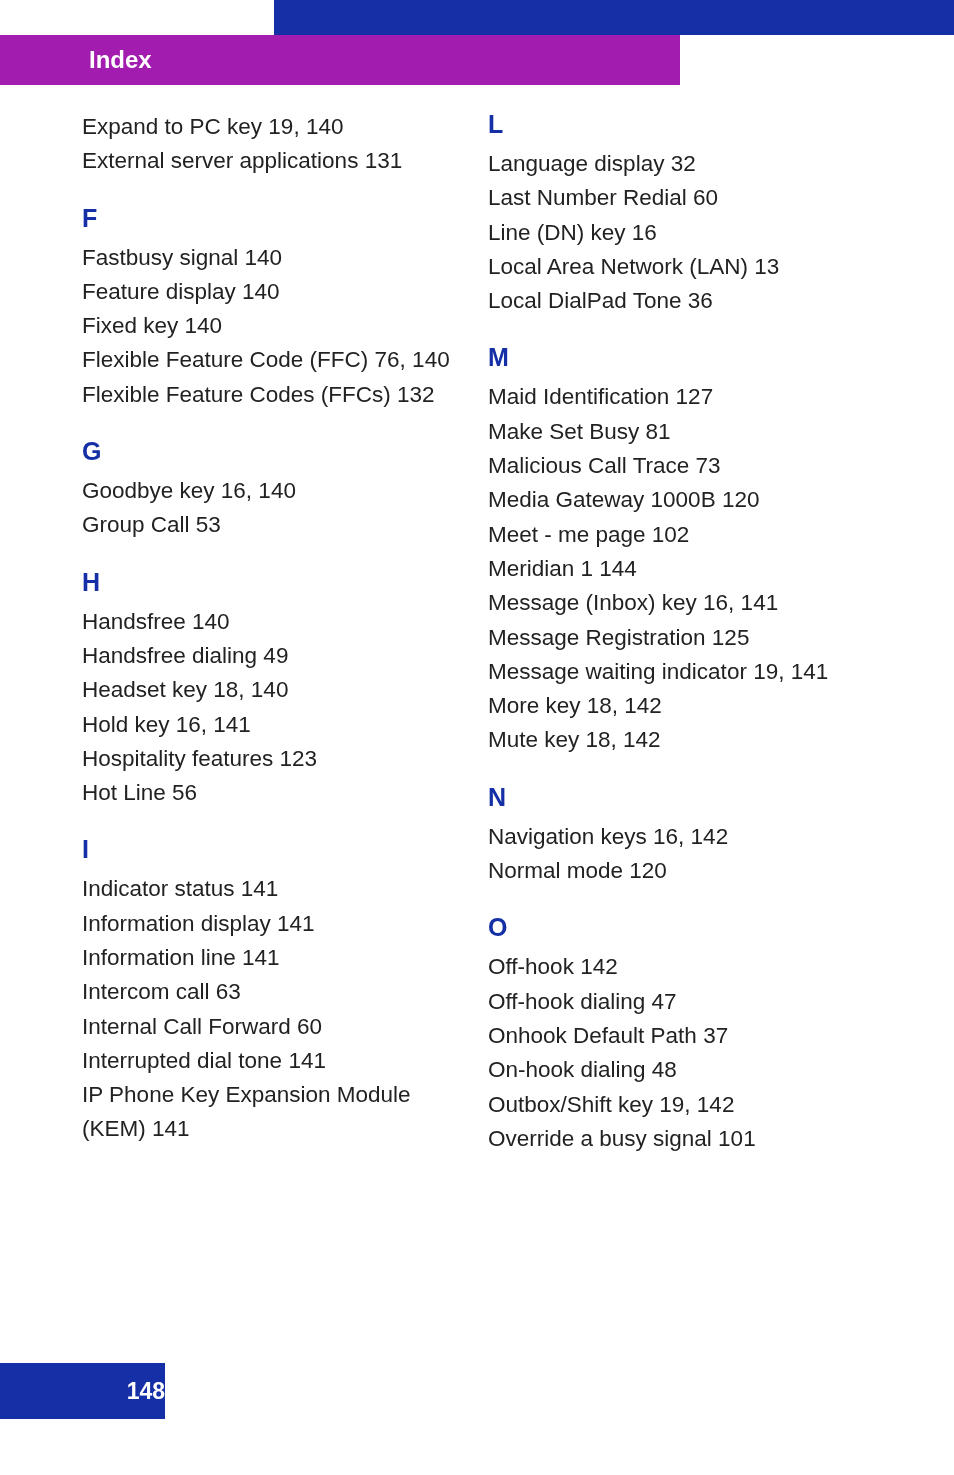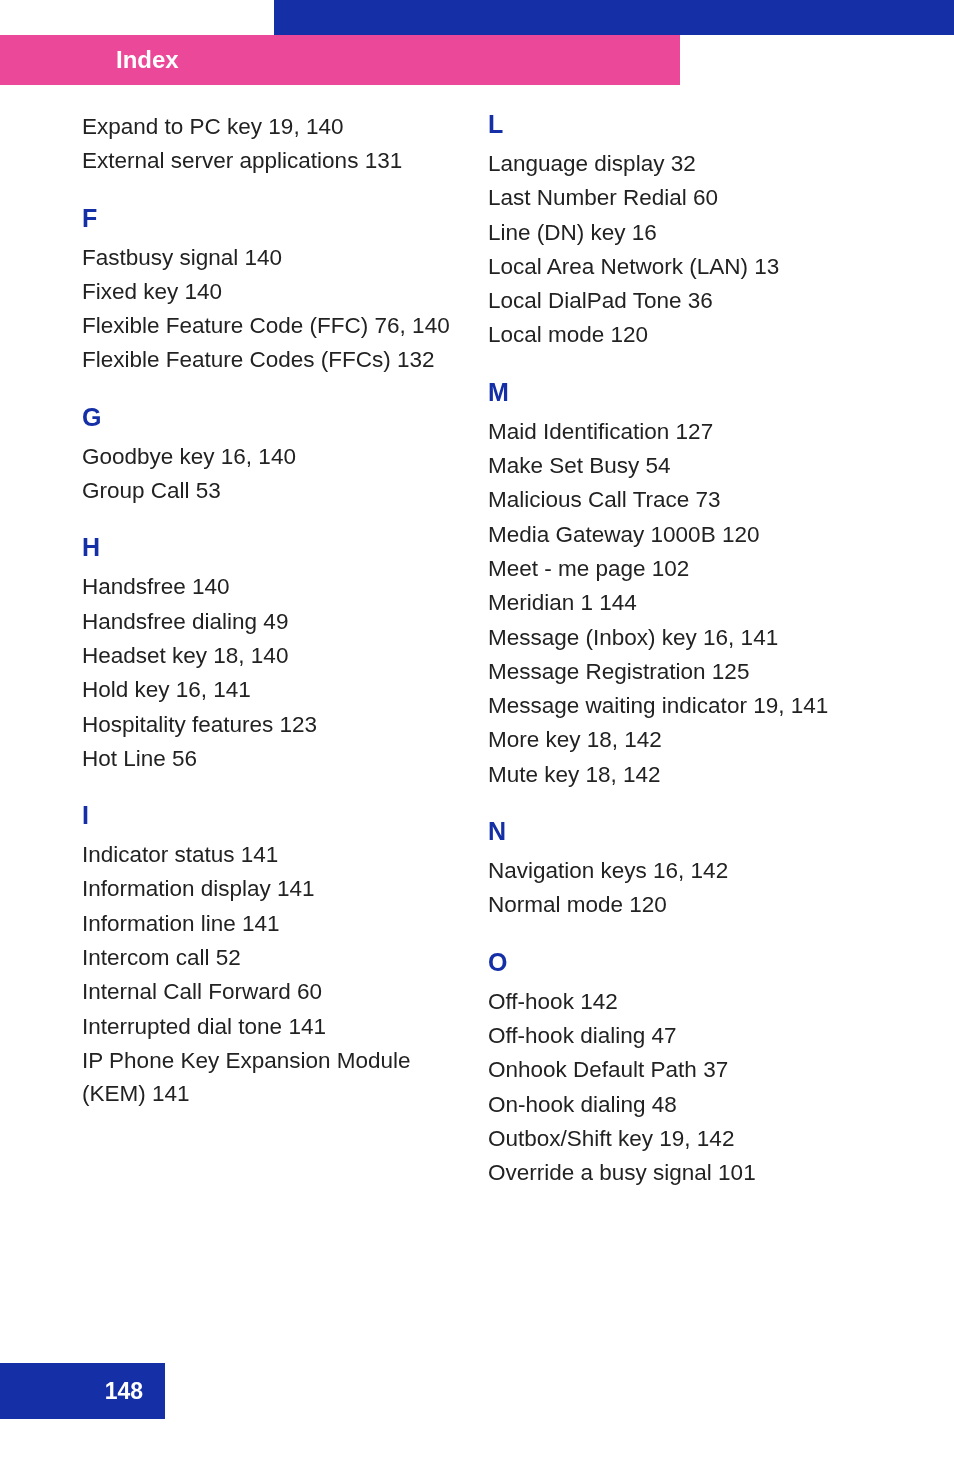--- a/index.html
+++ b/index.html
@@ -17,25 +17,25 @@
       width: 680px;
       height: 35px;
       background: #1530a6;
     }
     .header-bar {
       position: absolute;
       top: 35px;
       left: 0;
       width: 680px;
       height: 50px;
-      background: #ec4899;
+      background: #a21caf;
       color: #fff;
       font-weight: bold;
       font-size: 24px;
-      padding-left: 116px;
+      padding-left: 89px;
       display: flex;
       align-items: center;
     }
     .content {
       position: absolute;
       top: 110px;
       left: 82px;
       right: 90px;
       display: flex;
       gap: 30px;
@@ -63,70 +63,69 @@
       left: 0;
       width: 165px;
       height: 56px;
       background: #1530a6;
       color: #fff;
       font-weight: bold;
       font-size: 23px;
       display: flex;
       align-items: center;
       justify-content: flex-end;
-      padding-right: 22px;
     }
   </style>
 </head>
 <body>
 
 <div class="top-banner"></div>
 <div class="header-bar">
   <span>Index</span>
 </div>
 
 <div class="content">
   <div class="col" id="left-col">
       <div class="entry">Expand to PC key 19, 140</div>
       <div class="entry">External server applications 131</div>
       <div class="letter">F</div>
       <div class="entry">Fastbusy signal 140</div>
+      <div class="entry">Feature display 140</div>
       <div class="entry">Fixed key 140</div>
       <div class="entry">Flexible Feature Code (FFC) 76, 140</div>
       <div class="entry">Flexible Feature Codes (FFCs) 132</div>
       <div class="letter">G</div>
       <div class="entry">Goodbye key 16, 140</div>
       <div class="entry">Group Call 53</div>
       <div class="letter">H</div>
       <div class="entry">Handsfree 140</div>
       <div class="entry">Handsfree dialing 49</div>
       <div class="entry">Headset key 18, 140</div>
       <div class="entry">Hold key 16, 141</div>
       <div class="entry">Hospitality features 123</div>
       <div class="entry">Hot Line 56</div>
       <div class="letter">I</div>
       <div class="entry">Indicator status 141</div>
       <div class="entry">Information display 141</div>
       <div class="entry">Information line 141</div>
-      <div class="entry">Intercom call 52</div>
+      <div class="entry">Intercom call 63</div>
       <div class="entry">Internal Call Forward 60</div>
       <div class="entry">Interrupted dial tone 141</div>
       <div class="entry">IP Phone Key Expansion Module (KEM) 141</div>
     </div>
   <div class="col" id="right-col">
       <div class="letter" style="margin-top: 0px;">L</div>
       <div class="entry">Language display 32</div>
       <div class="entry">Last Number Redial 60</div>
       <div class="entry">Line (DN) key 16</div>
       <div class="entry">Local Area Network (LAN) 13</div>
       <div class="entry">Local DialPad Tone 36</div>
-      <div class="entry">Local mode 120</div>
       <div class="letter">M</div>
       <div class="entry">Maid Identification 127</div>
-      <div class="entry">Make Set Busy 54</div>
+      <div class="entry">Make Set Busy 81</div>
       <div class="entry">Malicious Call Trace 73</div>
       <div class="entry">Media Gateway 1000B 120</div>
       <div class="entry">Meet - me page 102</div>
       <div class="entry">Meridian 1 144</div>
       <div class="entry">Message (Inbox) key 16, 141</div>
       <div class="entry">Message Registration 125</div>
       <div class="entry">Message waiting indicator 19, 141</div>
       <div class="entry">More key 18, 142</div>
       <div class="entry">Mute key 18, 142</div>
       <div class="letter">N</div>

